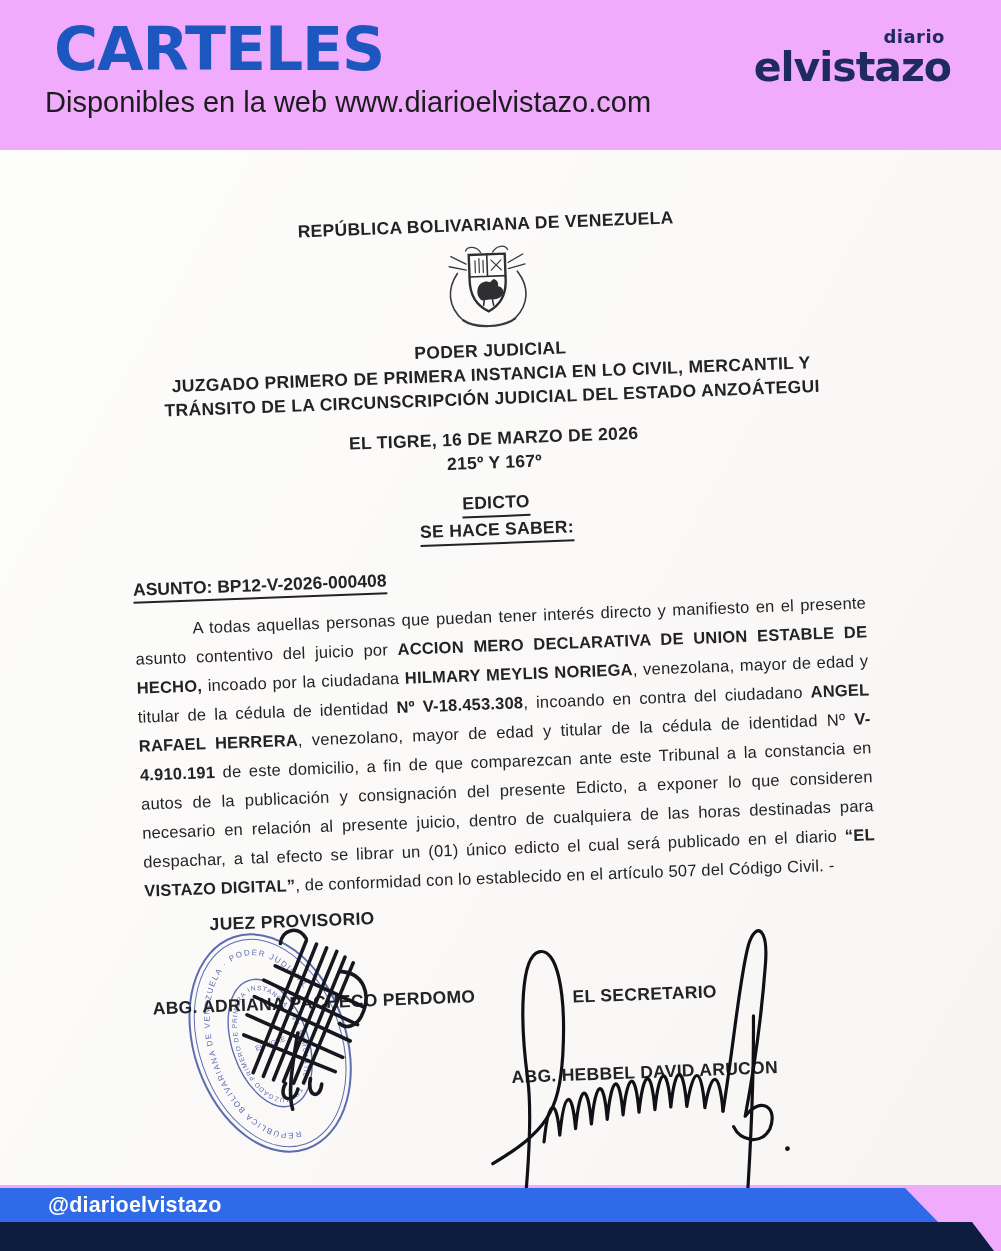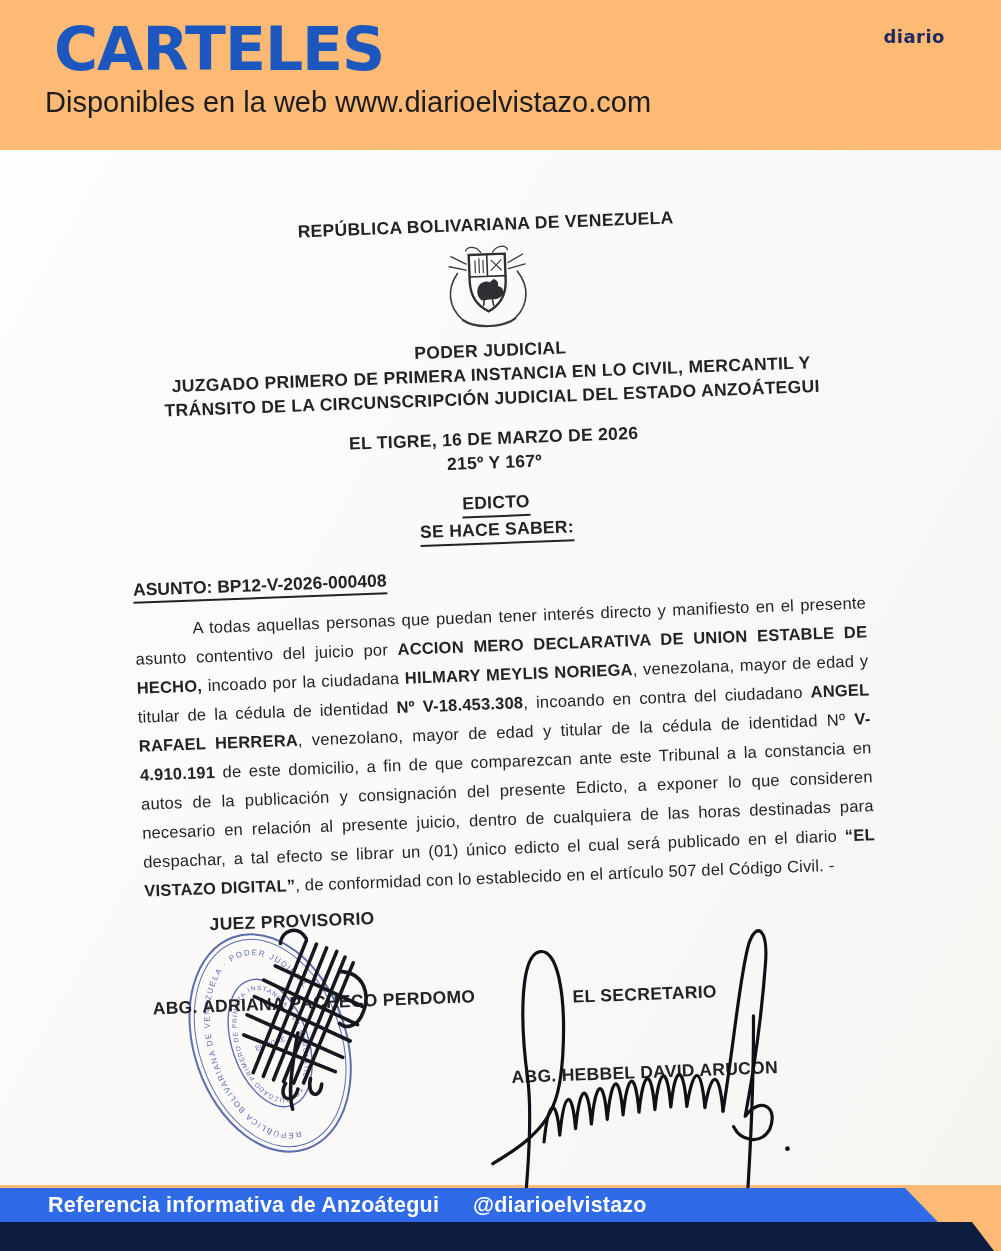--- a/index.html
+++ b/index.html
@@ -1,16 +1,16 @@
 <!DOCTYPE html>
 <html><head>
 <meta charset="utf-8">
 <style>
   html,body{margin:0;padding:0;background:#ffffff;}
-  .page{position:relative;width:1001px;height:1251px;overflow:hidden;background:#fdba74;
+  .page{position:relative;width:1001px;height:1251px;overflow:hidden;background:#f0abfc;
         font-family:"Liberation Sans",sans-serif;}
   
   .masthead-title{position:absolute;left:54px;top:14px;font-family:"DejaVu Sans",sans-serif;
         font-weight:800;font-size:60px;letter-spacing:-1px;color:#1c57c0;}
   .masthead-sub{position:absolute;left:45px;top:86px;font-size:29px;color:#1c1c1e;}
   .logo{position:absolute;right:50px;top:26px;text-align:right;color:#1e2a60;
         font-family:"DejaVu Sans",sans-serif;}
   .logo .logo-top{display:block;font-size:18px;font-weight:800;letter-spacing:.5px;margin-right:6px;}
   .logo .logo-main{display:block;font-size:41px;font-weight:800;letter-spacing:-1px;line-height:40px;}
   
@@ -42,20 +42,21 @@
 </style>
 </head>
 <body>
 
 <div class="page">
 
   <div class="masthead-title">CARTELES</div>
   <div class="masthead-sub">Disponibles en la web www.diarioelvistazo.com</div>
   <div class="logo">
     <span class="logo-top">diario</span>
+    <span class="logo-main">elvistazo</span>
   </div>
 
   <div class="scan-bg"></div>
 
   <div class="scan-doc">
     <div class="c h">REPÚBLICA BOLIVARIANA DE VENEZUELA</div>
 
     <div class="emblem-wrap">
       <svg width="92" height="92" viewBox="0 0 92 92" fill="none" stroke="#3a3a40" stroke-width="1.6" stroke-linecap="round">
         <path d="M16,32 C5,47 5,65 20,79"></path>
@@ -129,18 +130,17 @@
           <path d="M56,212 C62,170 70,166 72,206 C78,162 86,158 88,200 C94,156 102,152 104,196 C110,152 118,148 120,192 C126,148 134,144 136,188 C142,146 150,142 152,186 C158,144 166,140 168,184 C174,142 182,138 184,182 C190,140 198,138 200,182 C208,142 216,140 218,184 C226,146 234,146 236,188"></path>
           <path d="M236,188 C250,118 258,52 268,22 C276,0 288,6 284,42 C278,96 268,150 258,194 C274,174 292,186 282,208 C272,224 252,218 246,204"></path>
           <path d="M270,94 C268,158 262,228 256,286"></path>
           <circle cx="299" cy="228" r="2.4" fill="#101016" stroke="none"></circle>
         </g>
       </svg>
     </div>
   </div>
 
   <div class="footer-blue">
-    <span>Referencia informativa de Anzoátegui</span>
     <span>@diarioelvistazo</span>
   </div>
   <div class="footer-navy"></div>
 
 </div>
 
 </body></html>

